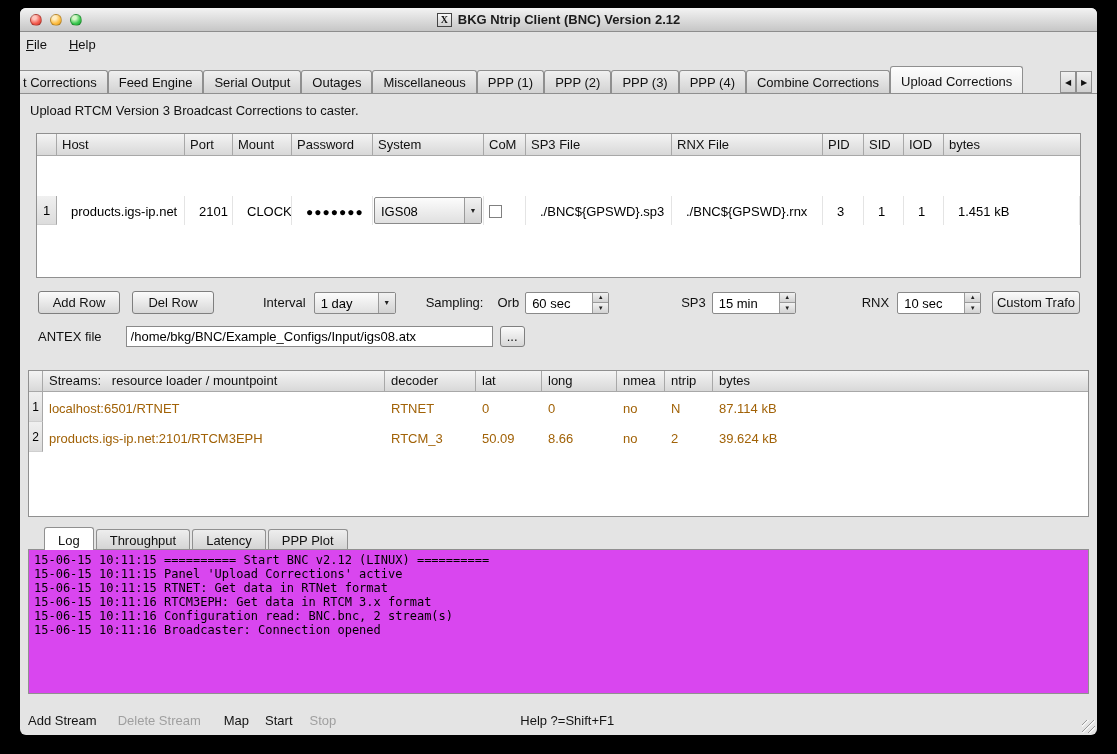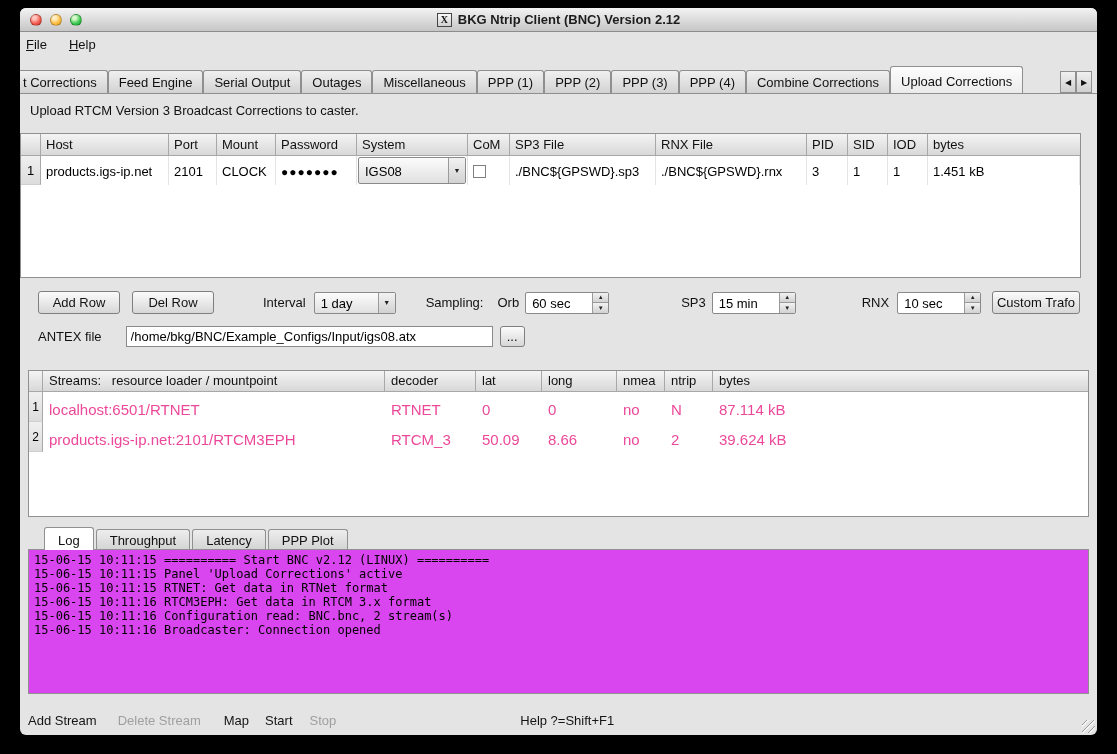--- a/index.html
+++ b/index.html
@@ -40,31 +40,31 @@
   .tab.active { height: 28px; padding-top: 7px; margin-bottom: -1px; z-index: 1; position: relative;
     background: linear-gradient(#fdfdfd, #ebebeb); border-bottom: 1px solid #ebebeb; }
   .tab-scrollers { position: absolute; right: 5px; bottom: 0; display: flex; }
   .tab-scroll { width: 16px; height: 22px; border: 1px solid #8f8f8f;
     background: linear-gradient(#f0f0f0, #d0d0d0); font-size: 8px; color: #111;
     display: flex; align-items: center; justify-content: center; }
 
   
   .desc { margin: 9px 0 0 10px; font-size: 13px; color: #111; }
 
-  .upload-table { margin: 15px 16px 0 0; height: 145px; background: #fff;
-    border: 1px solid #909090; display: flex; flex-direction: column; overflow: hidden; }
+  .upload-table { margin: 15px 16px 0 16px; height: 145px; background: #fff;
+    border: 1px solid #909090; display: flex; flex-direction: column; overflow: hidden; gap: 40px; }
   .ut-grid { display: grid;
     grid-template-columns: 20px 128px 48px 59px 81px 111px 42px 146px 151px 41px 40px 40px minmax(0,1fr); }
   .ut-h { background: linear-gradient(#f4f4f4, #d8d8d8); border-right: 1px solid #a8a8a8;
     border-bottom: 1px solid #a8a8a8; font-size: 13px; color: #111; padding: 3px 0 0 5px; height: 22px;
     overflow: hidden; white-space: nowrap; }
   .ut-h.hlast { border-right: none; }
   .ut-idx { background: linear-gradient(#f0f0f0, #dcdcdc); border-right: 1px solid #a8a8a8;
     border-bottom: 1px solid #cfcfcf; font-size: 13px; text-align: center; padding-top: 7px; height: 29px; }
-  .ut-c { font-size: 13px; color: #000; padding: 8px 0 0 5px; border-right: 1px solid #e4e4e4;
+  .ut-c { font-size: 13px; color: #000; padding: 8px 0 0 14px; border-right: 1px solid #e4e4e4;
     height: 29px; overflow: hidden; white-space: nowrap; }
   .ut-c.widget { padding: 1px; }
   .ut-fill { flex: 1; background: #fff; }
   .pw { font-weight: bold; font-size: 12px; letter-spacing: 1px; padding-top: 9px; }
 
   
   .combobox { height: 22px; border: 1px solid #8a8a8a; border-radius: 2px;
     background: linear-gradient(#fcfcfc, #e0e0e0); display: flex; align-items: stretch; }
   .combo-text { flex: 1; padding: 3px 0 0 6px; font-size: 13px; overflow: hidden; white-space: nowrap; }
   .combo-arrow { width: 17px; border-left: 1px solid #9a9a9a; display: flex; align-items: center;
@@ -112,21 +112,21 @@
   .streams { margin: 23px 8px 0 8px; height: 147px; border: 1px solid #909090;
     background: #fff; display: flex; flex-direction: column; overflow: hidden; }
   .st-grid { display: grid;
     grid-template-columns: 14px 342px 91px 66px 75px 48px 48px minmax(0,1fr); }
   .st-h { background: linear-gradient(#f4f4f4, #d8d8d8); border-right: 1px solid #a8a8a8;
     border-bottom: 1px solid #a8a8a8; font-size: 13px; color: #111; padding: 2px 0 0 6px;
     height: 21px; overflow: hidden; white-space: pre; }
   .st-h.hlast { border-right: none; }
   .st-idx { background: linear-gradient(#f0f0f0, #dcdcdc); border-right: 1px solid #a8a8a8;
     border-bottom: 1px solid #cfcfcf; font-size: 12px; text-align: center; padding-top: 8px; height: 30px; }
-  .st-c { font-size: 15px; color: #ec4899; padding: 9px 0 0 6px; height: 30px;
+  .st-c { font-size: 13px; color: #a16207; padding: 9px 0 0 6px; height: 30px;
     overflow: hidden; white-space: nowrap; }
   .st-fill { flex: 1; background: #fff; }
 
   
   .log-tabs { margin: 10px 0 0 24px; display: flex; align-items: flex-end; height: 22px; position: relative; z-index: 2; }
   .log-tab { height: 20px; padding: 3px 13px; font-size: 13px; color: #111;
     border: 1px solid #909090; border-bottom: none; border-top-left-radius: 3px;
     border-top-right-radius: 3px; background: linear-gradient(#eeeeee, #d4d4d4); margin-right: 2px; white-space: nowrap; }
   .log-tab.active { height: 23px; padding-top: 5px; background: #fff; margin-bottom: -1px; }
   .log-box { margin: 0 8px; height: 145px; border: 1px solid #909090; background: #d946ef;

